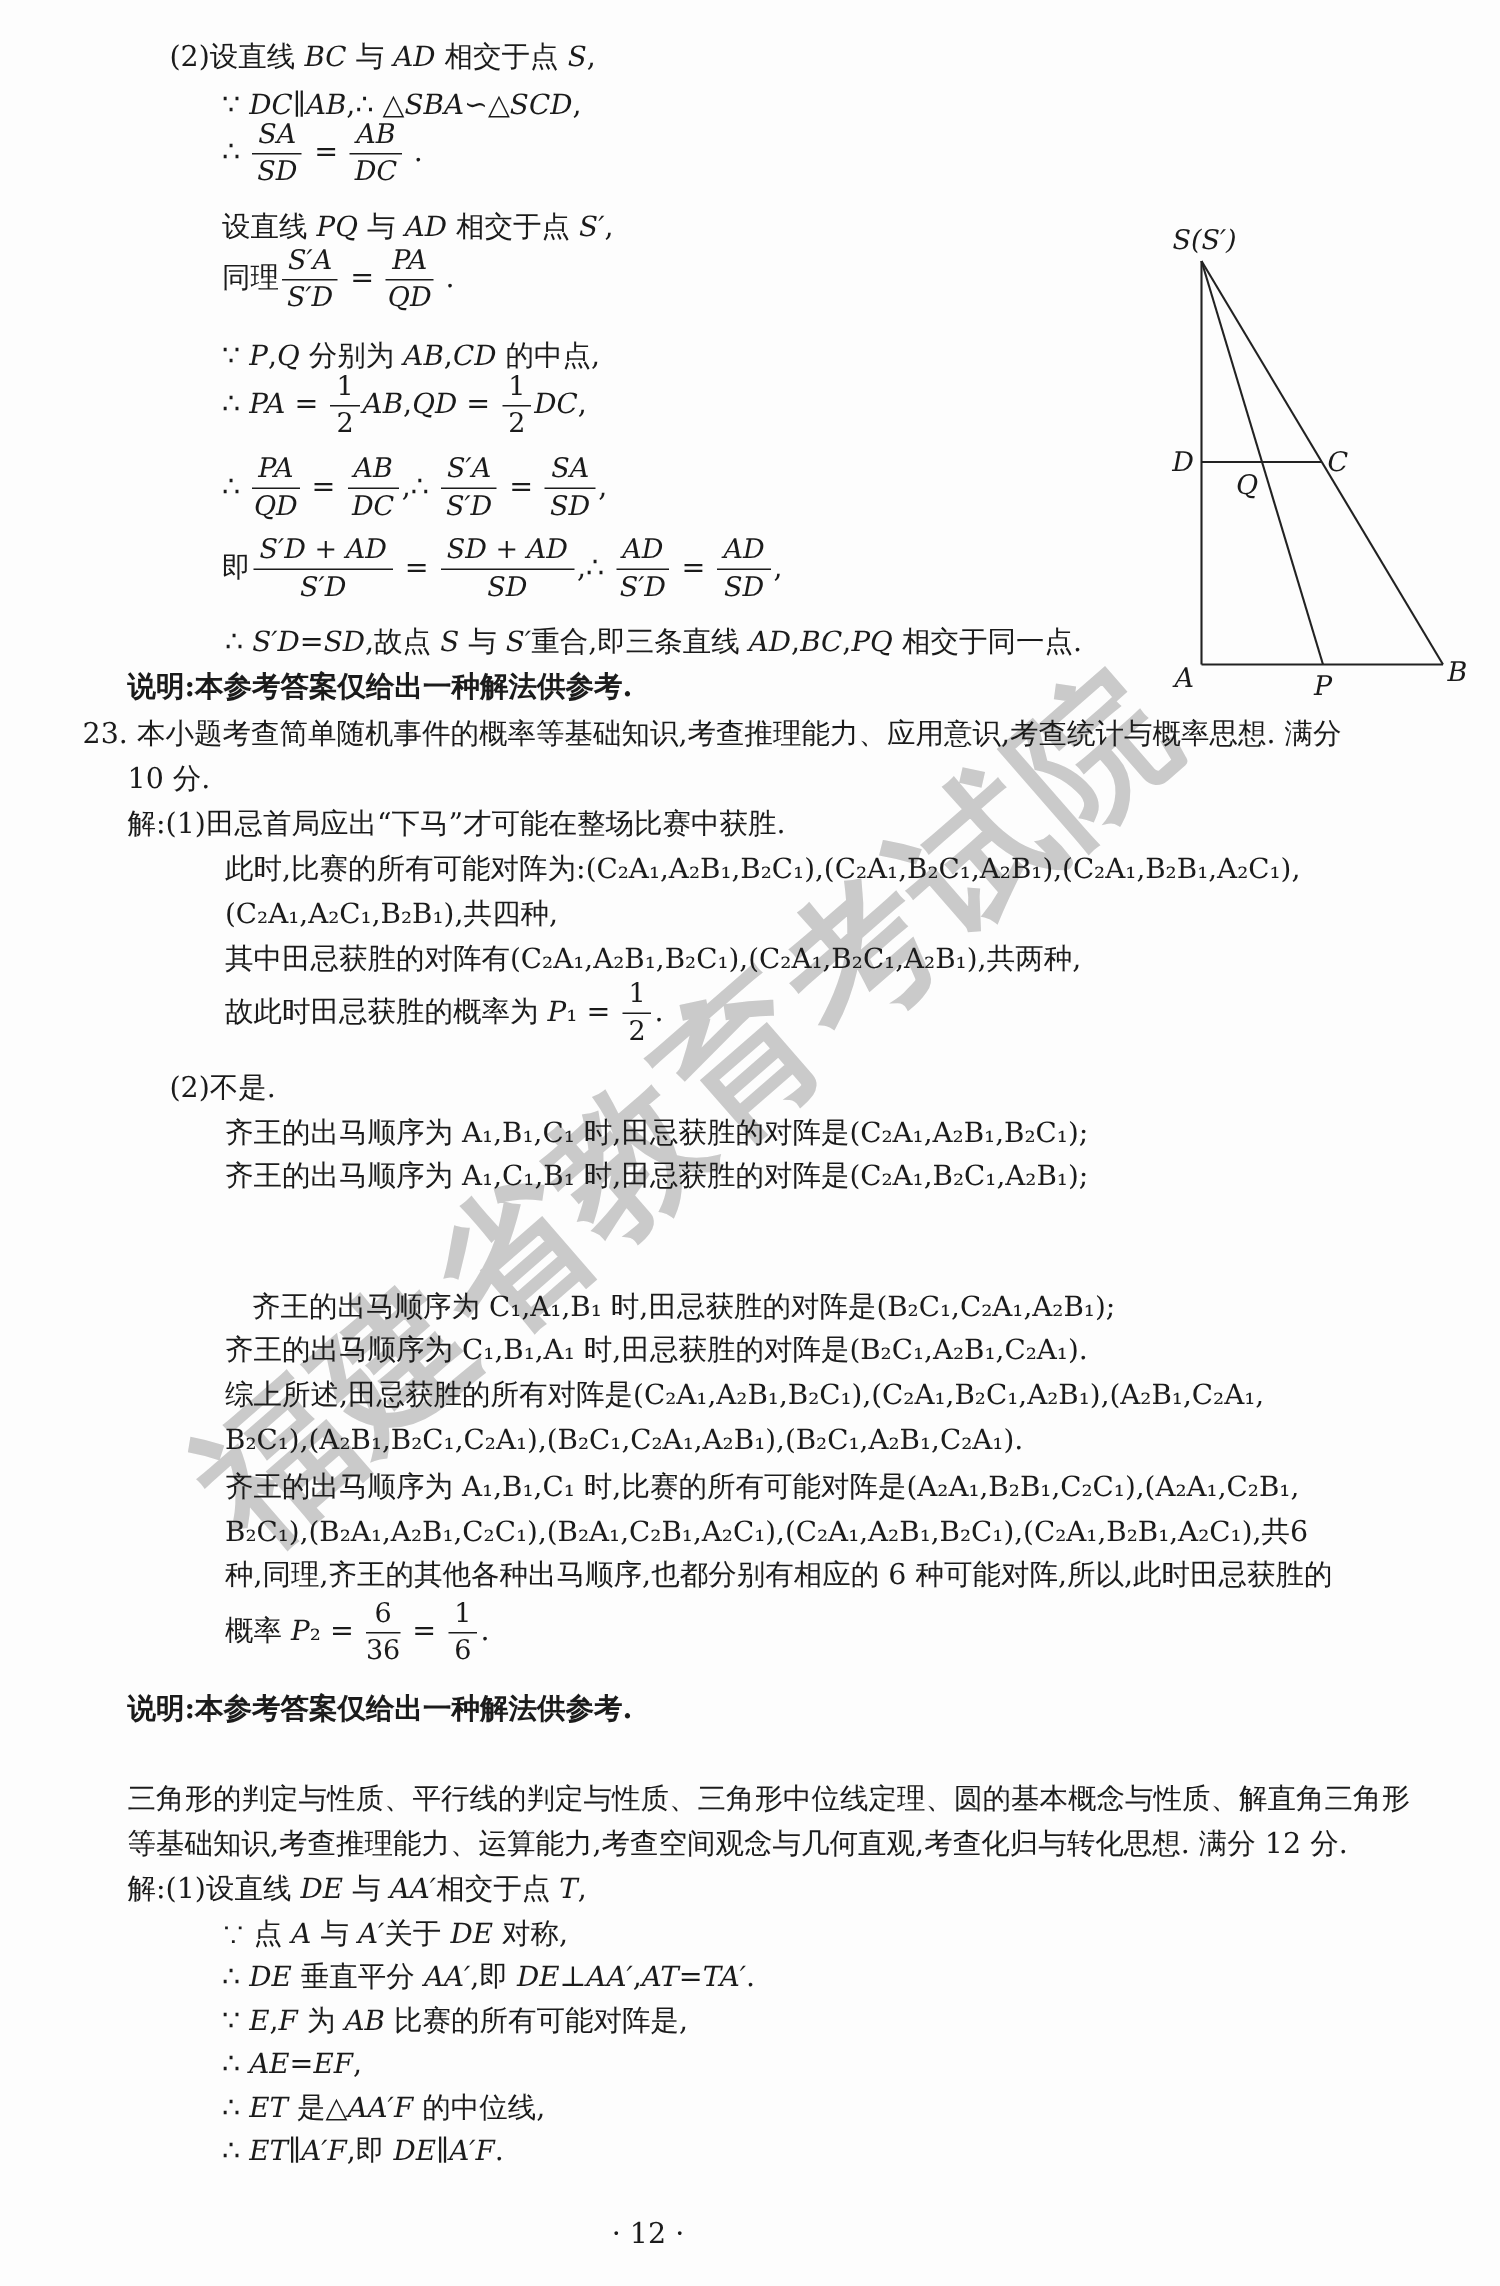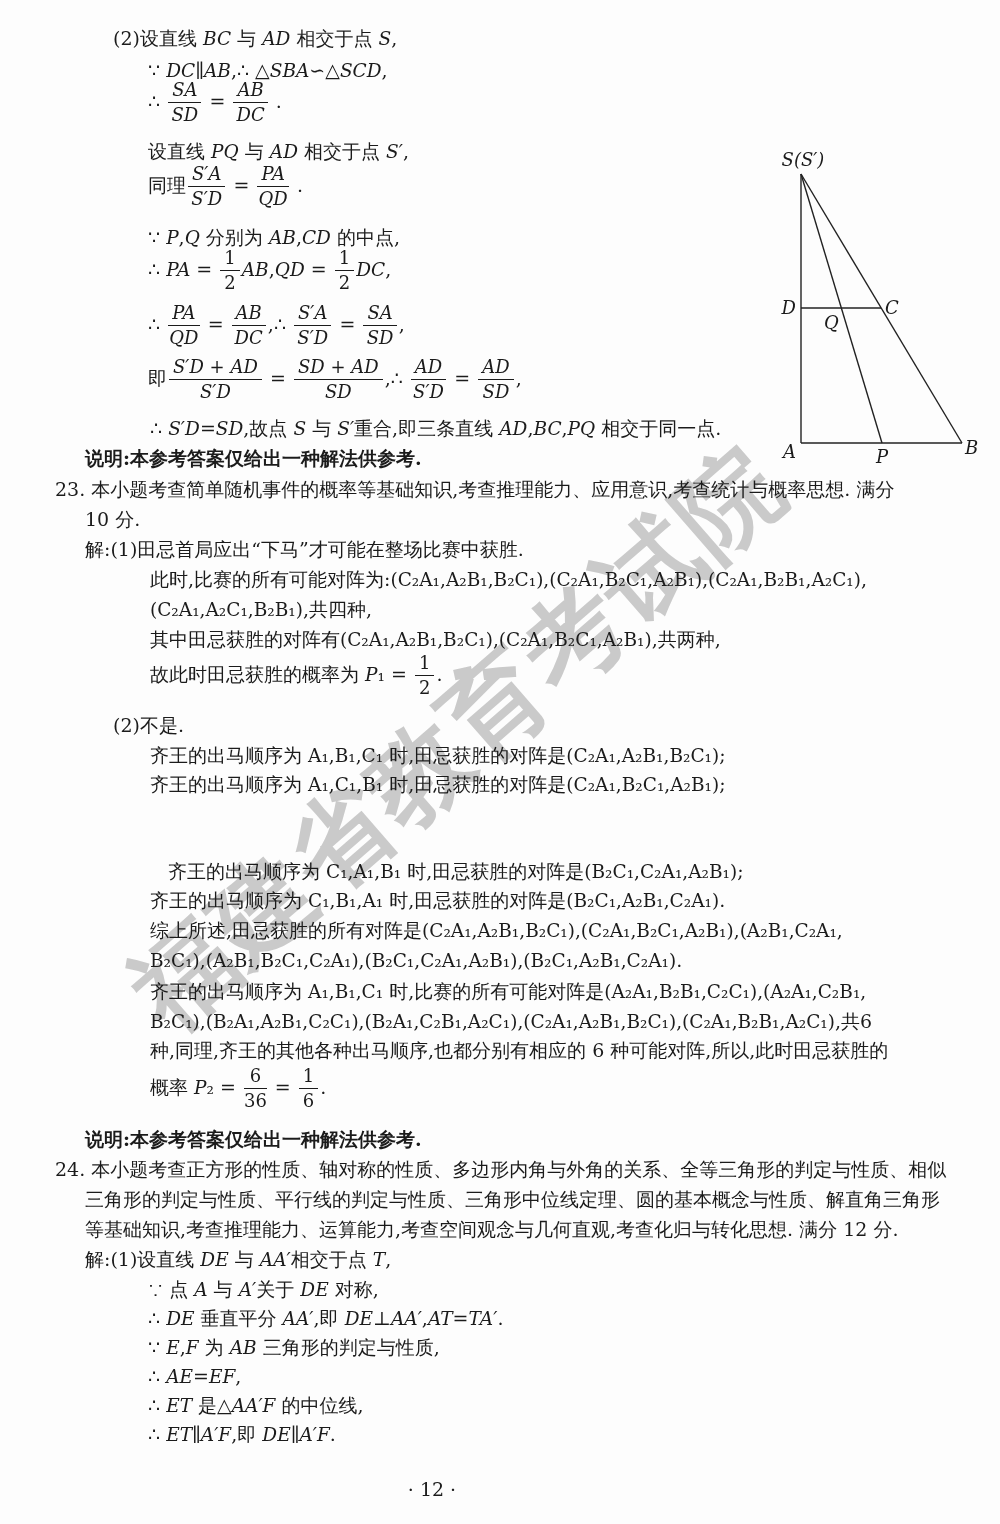--- a/index.html
+++ b/index.html
@@ -54,27 +54,26 @@
     <div class="line" style="left: 150px; top: 771px;"><span class="zh">齐王的出马顺序为 </span><span class="math">A₁,C₁,B₁</span><span class="zh"> 时,田忌获胜的对阵是</span><span class="math">(C₂A₁,B₂C₁,A₂B₁)</span><span class="zh">;</span></div>
     <div class="line" style="left: 168px; top: 858px;"><span class="zh">齐王的出马顺序为 </span><span class="math">C₁,A₁,B₁</span><span class="zh"> 时,田忌获胜的对阵是</span><span class="math">(B₂C₁,C₂A₁,A₂B₁)</span><span class="zh">;</span></div>
     <div class="line" style="left: 150px; top: 887px;"><span class="zh">齐王的出马顺序为 </span><span class="math">C₁,B₁,A₁</span><span class="zh"> 时,田忌获胜的对阵是</span><span class="math">(B₂C₁,A₂B₁,C₂A₁)</span><span class="zh">.</span></div>
     <div class="line" style="left: 150px; top: 917px;"><span class="zh">综上所述,田忌获胜的所有对阵是</span><span class="math">(C₂A₁,A₂B₁,B₂C₁),(C₂A₁,B₂C₁,A₂B₁),(A₂B₁,C₂A₁,</span></div>
     <div class="line" style="left: 150px; top: 947px;"><span class="math">B₂C₁),(A₂B₁,B₂C₁,C₂A₁),(B₂C₁,C₂A₁,A₂B₁),(B₂C₁,A₂B₁,C₂A₁)</span><span class="zh">.</span></div>
     <div class="line" style="left: 150px; top: 978px;"><span class="zh">齐王的出马顺序为 </span><span class="math">A₁,B₁,C₁</span><span class="zh"> 时,比赛的所有可能对阵是</span><span class="math">(A₂A₁,B₂B₁,C₂C₁),(A₂A₁,C₂B₁,</span></div>
     <div class="line" style="left: 150px; top: 1008px;"><span class="math">B₂C₁),(B₂A₁,A₂B₁,C₂C₁),(B₂A₁,C₂B₁,A₂C₁),(C₂A₁,A₂B₁,B₂C₁),(C₂A₁,B₂B₁,A₂C₁)</span><span class="zh">,共6</span></div>
     <div class="line" style="left: 150px; top: 1037px;"><span class="zh">种,同理,齐王的其他各种出马顺序,也都分别有相应的 6 种可能对阵,所以,此时田忌获胜的</span></div>
     <div class="line" style="left: 150px; top: 1066px;"><span class="zh">概率 </span><span class="math"><span class="mi">P</span><span class="mu">₂</span></span><span class="zh"> = </span><span class="frac"><span class="num"><span class="mu">6</span></span><span class="den"><span class="mu">3</span><span class="mu">6</span></span></span><span class="zh"> = </span><span class="frac"><span class="num"><span class="mu">1</span></span><span class="den"><span class="mu">6</span></span></span><span class="zh">.</span></div>
     <div class="line bold" style="left: 85px; top: 1126px;"><span class="zh">说明:本参考答案仅给出一种解法供参考.</span></div>
-    <div class="line" style="left: 55px; top: 1156px;"><span class="zh">24. 本小题考查正方形的性质、轴对称的性质、多边形内角与外角的关系、全等三角形的判定与性质、相似</span></div>
     <div class="line" style="left: 85px; top: 1186px;"><span class="zh">三角形的判定与性质、平行线的判定与性质、三角形中位线定理、圆的基本概念与性质、解直角三角形</span></div>
     <div class="line" style="left: 85px; top: 1216px;"><span class="zh">等基础知识,考查推理能力、运算能力,考查空间观念与几何直观,考查化归与转化思想. 满分 12 分.</span></div>
     <div class="line" style="left: 85px; top: 1246px;"><span class="zh">解:(1)设直线 </span><span class="math"><span class="mi">D</span><span class="mi">E</span></span><span class="zh"> 与 </span><span class="math"><span class="mi">A</span><span class="mi">A</span><span class="mi">′</span></span><span class="zh">相交于点 </span><span class="math"><span class="mi">T</span></span><span class="zh">,</span></div>
     <div class="line" style="left: 148px; top: 1276px;"><span class="zh">∵ 点 </span><span class="math"><span class="mi">A</span></span><span class="zh"> 与 </span><span class="math"><span class="mi">A</span><span class="mi">′</span></span><span class="zh">关于 </span><span class="math"><span class="mi">D</span><span class="mi">E</span></span><span class="zh"> 对称,</span></div>
     <div class="line" style="left: 148px; top: 1305px;"><span class="zh">∴ </span><span class="math"><span class="mi">D</span><span class="mi">E</span></span><span class="zh"> 垂直平分 </span><span class="math"><span class="mi">A</span><span class="mi">A</span><span class="mi">′</span></span><span class="zh">,即 </span><span class="math"><span class="mi">D</span><span class="mi">E</span></span><span class="zh">⊥</span><span class="math"><span class="mi">A</span><span class="mi">A</span><span class="mi">′</span></span><span class="zh">,</span><span class="math"><span class="mi">A</span><span class="mi">T</span></span><span class="zh">=</span><span class="math"><span class="mi">T</span><span class="mi">A</span><span class="mi">′</span></span><span class="zh">.</span></div>
-    <div class="line" style="left: 148px; top: 1334px;"><span class="zh">∵ </span><span class="math"><span class="mi">E</span></span><span class="zh">,</span><span class="math"><span class="mi">F</span></span><span class="zh"> 为 </span><span class="math"><span class="mi">A</span><span class="mi">B</span></span><span class="zh"> 三角形的判定与性质,</span></div>
+    <div class="line" style="left: 148px; top: 1334px;"><span class="zh">∵ </span><span class="math"><span class="mi">E</span></span><span class="zh">,</span><span class="math"><span class="mi">F</span></span><span class="zh"> 为 </span><span class="math"><span class="mi">A</span><span class="mi">B</span></span><span class="zh"> 比赛的所有可能对阵是,</span></div>
     <div class="line" style="left: 148px; top: 1363px;"><span class="zh">∴ </span><span class="math"><span class="mi">A</span><span class="mi">E</span></span><span class="zh">=</span><span class="math"><span class="mi">E</span><span class="mi">F</span></span><span class="zh">,</span></div>
     <div class="line" style="left: 148px; top: 1392px;"><span class="zh">∴ </span><span class="math"><span class="mi">E</span><span class="mi">T</span></span><span class="zh"> 是△</span><span class="math"><span class="mi">A</span><span class="mi">A</span><span class="mi">′</span><span class="mi">F</span></span><span class="zh"> 的中位线,</span></div>
     <div class="line" style="left: 148px; top: 1421px;"><span class="zh">∴ </span><span class="math"><span class="mi">E</span><span class="mi">T</span></span><span class="zh">∥</span><span class="math"><span class="mi">A</span><span class="mi">′</span><span class="mi">F</span></span><span class="zh">,即 </span><span class="math"><span class="mi">D</span><span class="mi">E</span></span><span class="zh">∥</span><span class="math"><span class="mi">A</span><span class="mi">′</span><span class="mi">F</span></span><span class="zh">.</span></div>
   </div>
 
 <svg class="figure" width="230" height="330" viewBox="0 0 230 330">
   <g stroke="#222" stroke-width="1.4" fill="none">
     <line x1="41" y1="34" x2="41" y2="303"></line>
     <line x1="41" y1="303" x2="202" y2="303"></line>
     <line x1="41" y1="34" x2="202" y2="303"></line>

